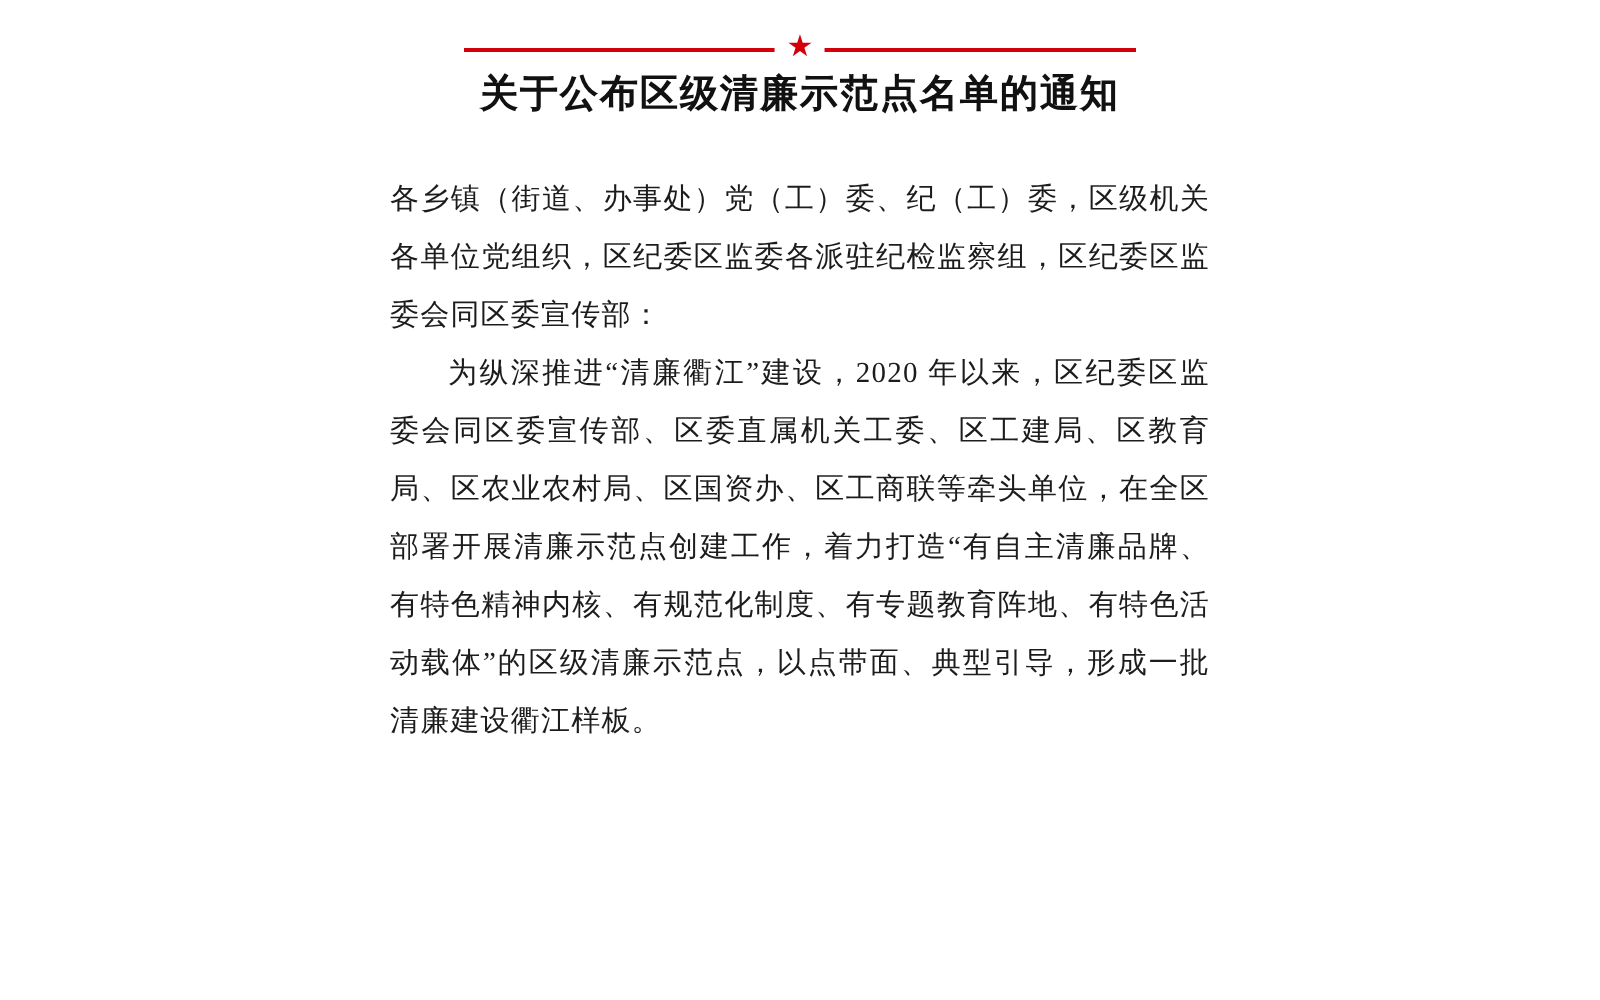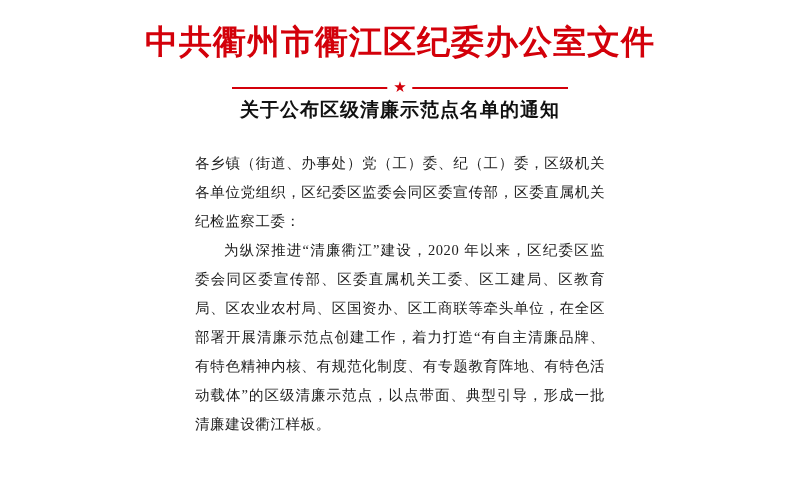--- a/index.html
+++ b/index.html
@@ -88,31 +88,28 @@
   }
   .indent {
     text-indent: 2em;
   }
 </style>
 </head>
 <body>
 
 <div class="page">
 
-  <div class="doc-header">
-    <div class="doc-title">中共衢州市衢江区纪委办公室文件</div>
-  </div>
 
 
   <div class="rule-wrap">
     <div class="red-rule"></div>
     <div class="red-star">★</div>
   </div>
 
   <div class="subject">关于公布区级清廉示范点名单的通知</div>
 
   <div class="body-text">
-    <p>各乡镇（街道、办事处）党（工）委、纪（工）委，区级机关各单位党组织，区纪委区监委会同区委宣传部，区委直属机关纪检监察工委：</p>
+    <p>各乡镇（街道、办事处）党（工）委、纪（工）委，区级机关各单位党组织，区纪委区监委各派驻纪检监察组，区纪委区监委会同区委宣传部：</p>
     <p class="indent">为纵深推进“清廉衢江”建设，2020 年以来，区纪委区监委会同区委宣传部、区委直属机关工委、区工建局、区教育局、区农业农村局、区国资办、区工商联等牵头单位，在全区部署开展清廉示范点创建工作，着力打造“有自主清廉品牌、有特色精神内核、有规范化制度、有专题教育阵地、有特色活动载体”的区级清廉示范点，以点带面、典型引导，形成一批清廉建设衢江样板。</p>
 
   </div>
 
 </div>
 
 </body></html>

